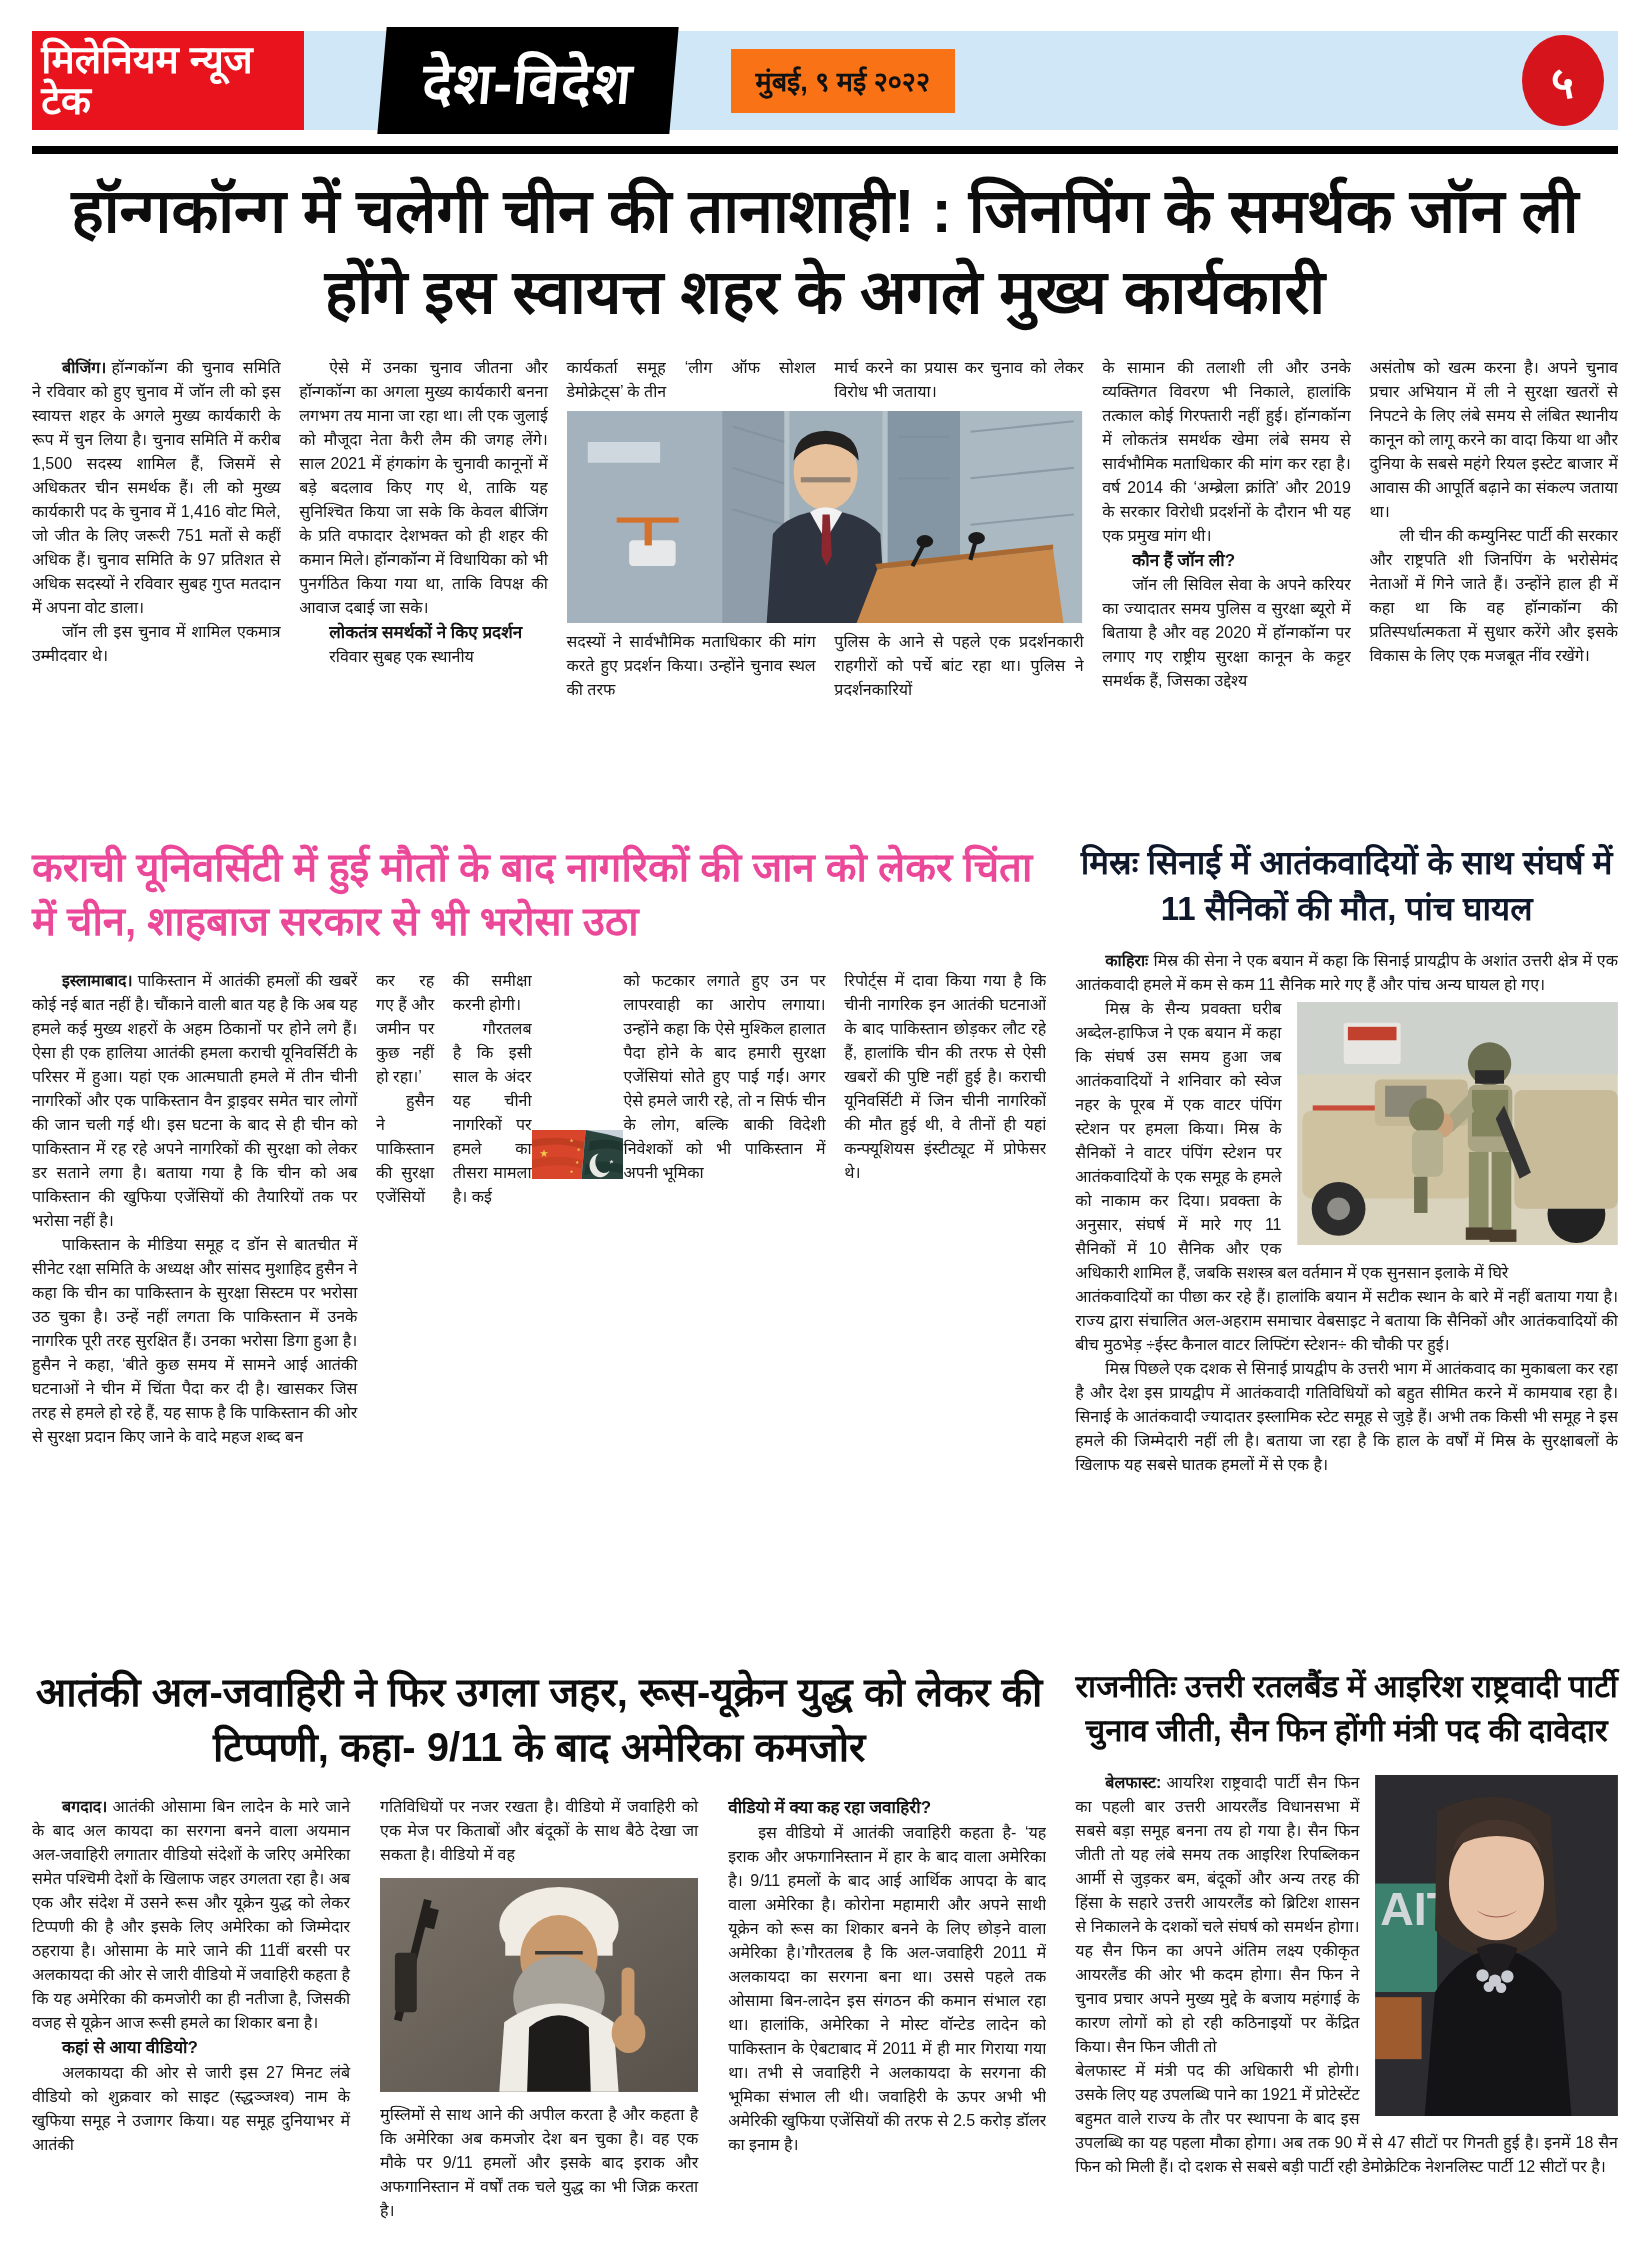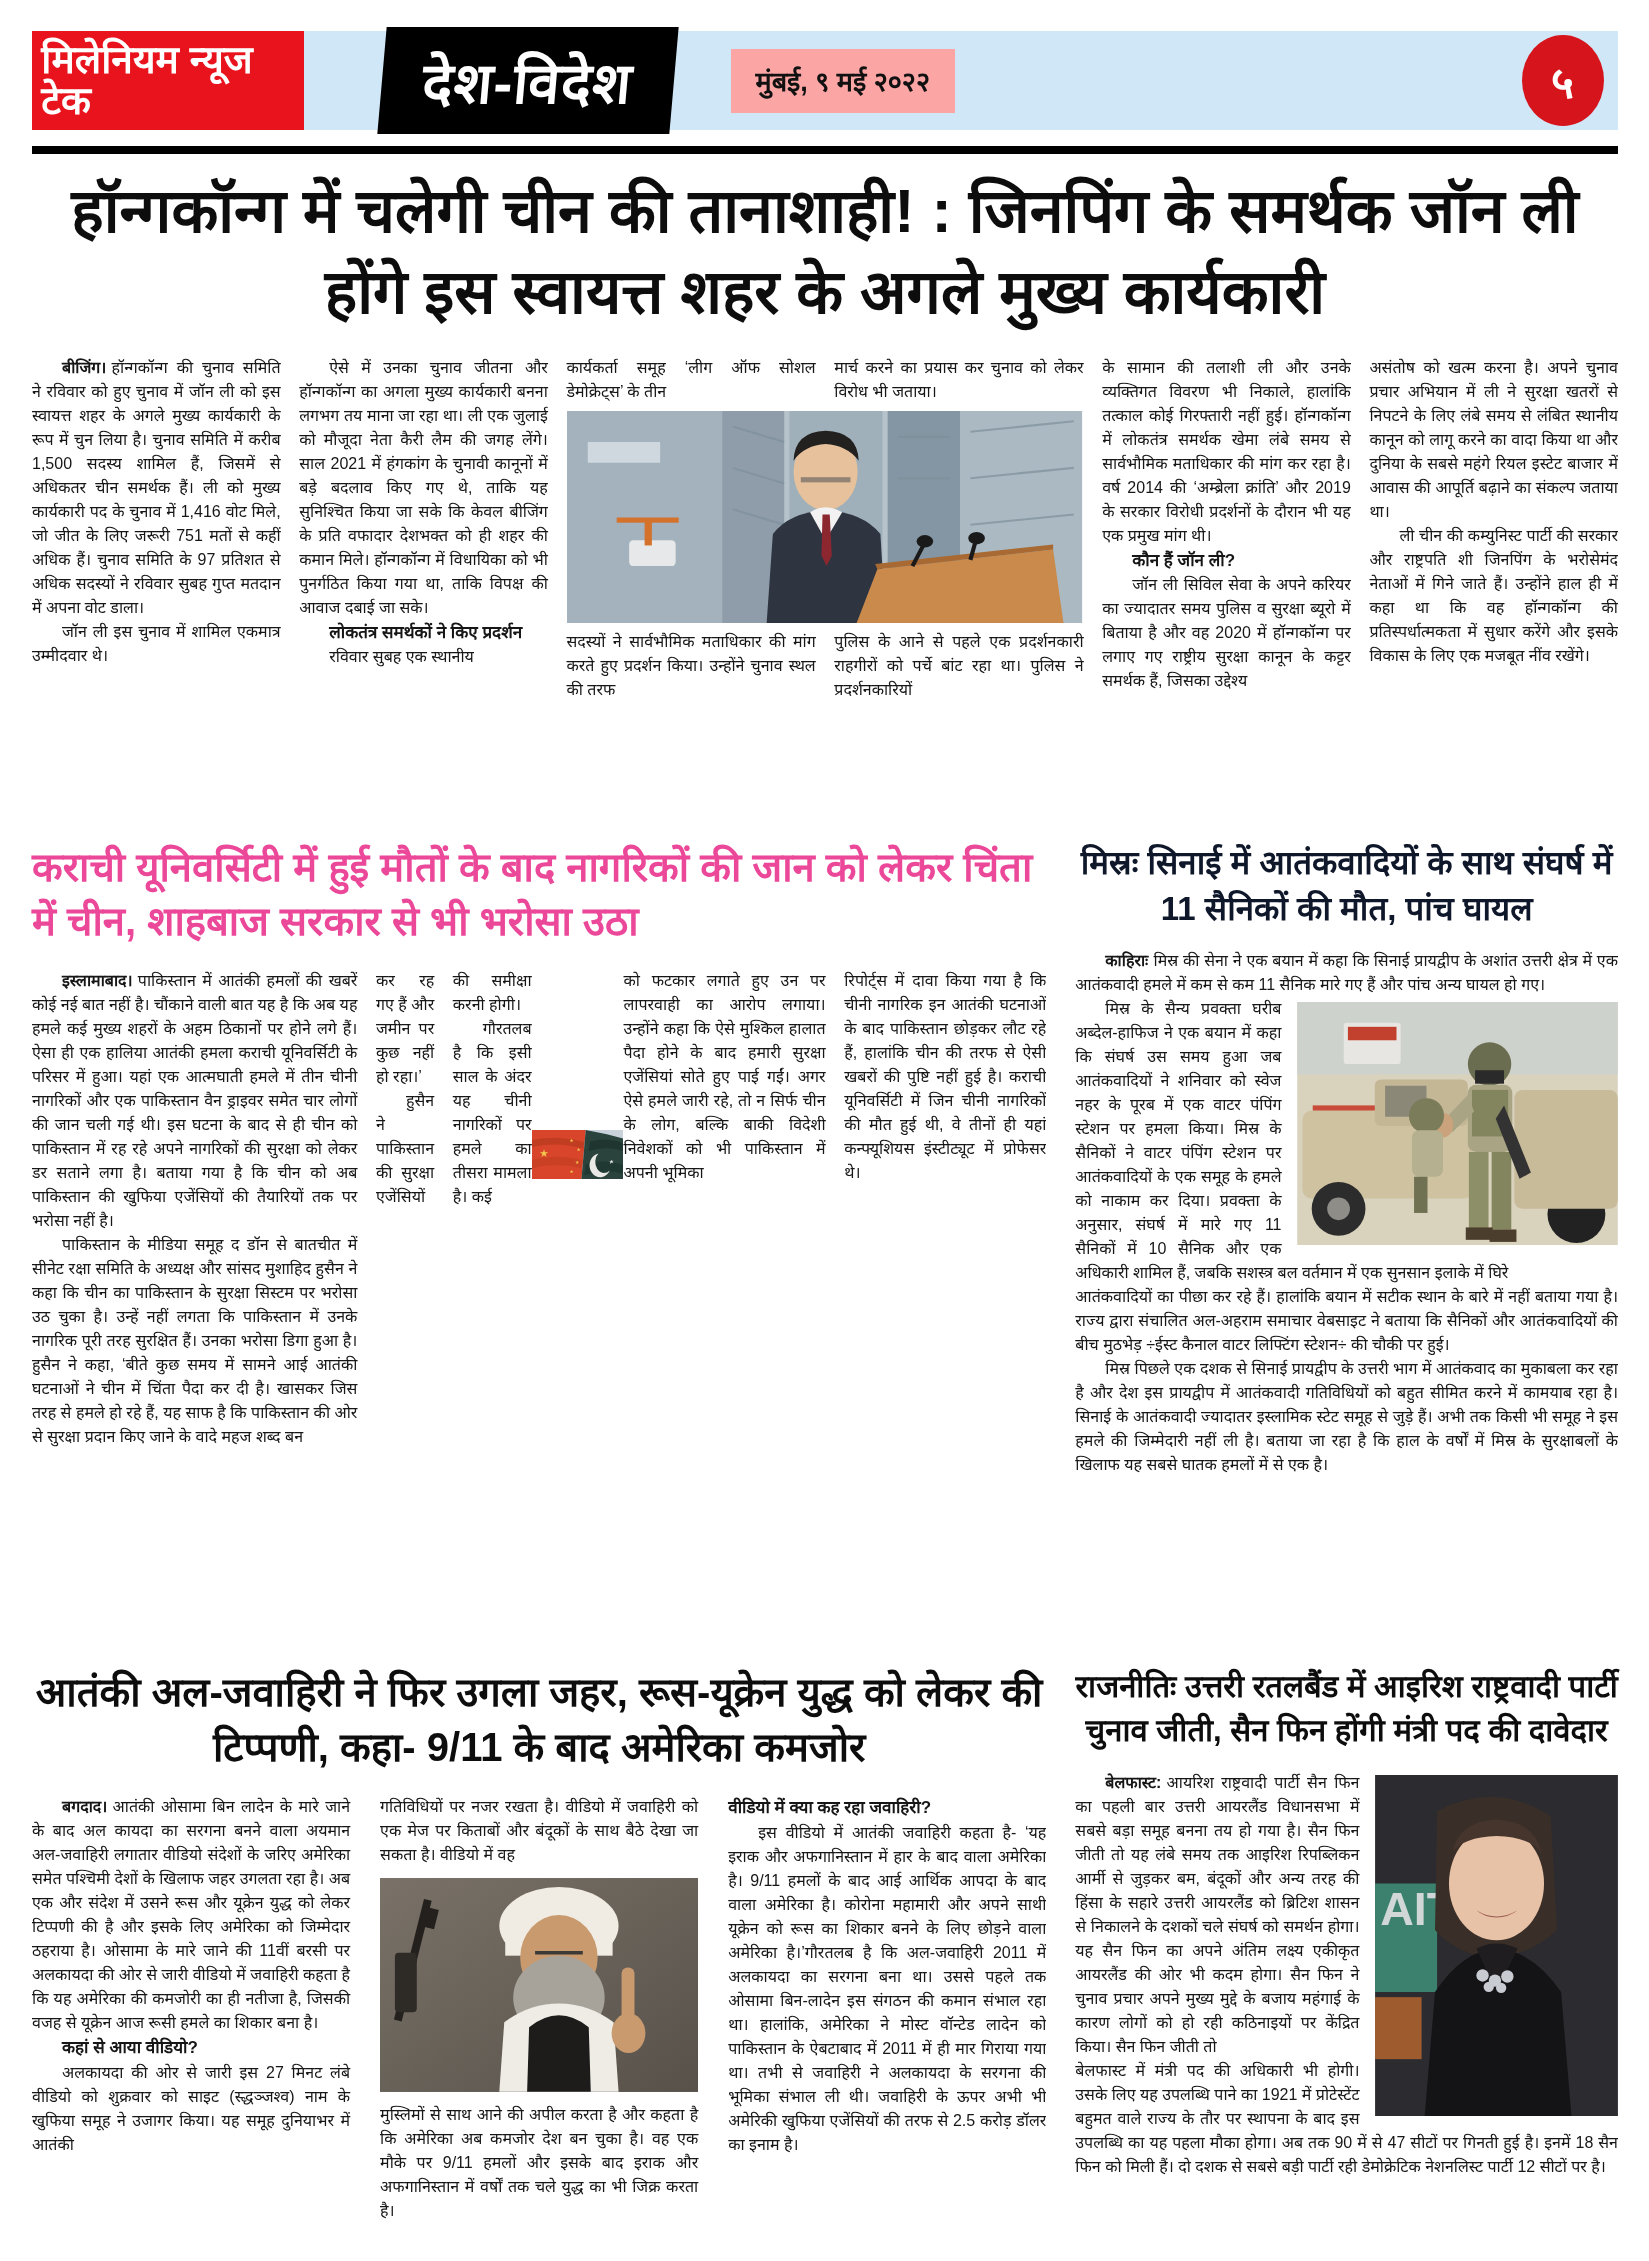--- a/index.html
+++ b/index.html
@@ -17,21 +17,21 @@
     background:#e8131c; color:#fff; width:272px; height:99px;
     display:flex; align-items:center; justify-content:center; 
     font-weight:bold; font-size:39px; line-height:1.05; padding:0 9.3px;
   }
   .section-box {
     background:#000; color:#fff; transform:skewX(-5deg);
     font-size:57px; font-weight:bold; padding:14.5px 41px; margin-left:78px;
     letter-spacing:1px;
   }
   .date-box {
-    background:#fca5a5; color:#111; font-weight:bold; font-size:27px;
+    background:#f97316; color:#111; font-weight:bold; font-size:27px;
     padding:13.5px 25px; margin-left:57px;
   }
   .page-circle {
     background:#d6141c; color:#fff; width:82px; height:91px; border-radius:50%;
     display:flex; align-items:center; justify-content:center;
     font-size:44px; font-weight:bold; margin-left:auto; margin-right:14.5px;
   }
   .header-rule { height:8.3px; background:#000; margin-top:15.5px; }
 
   

